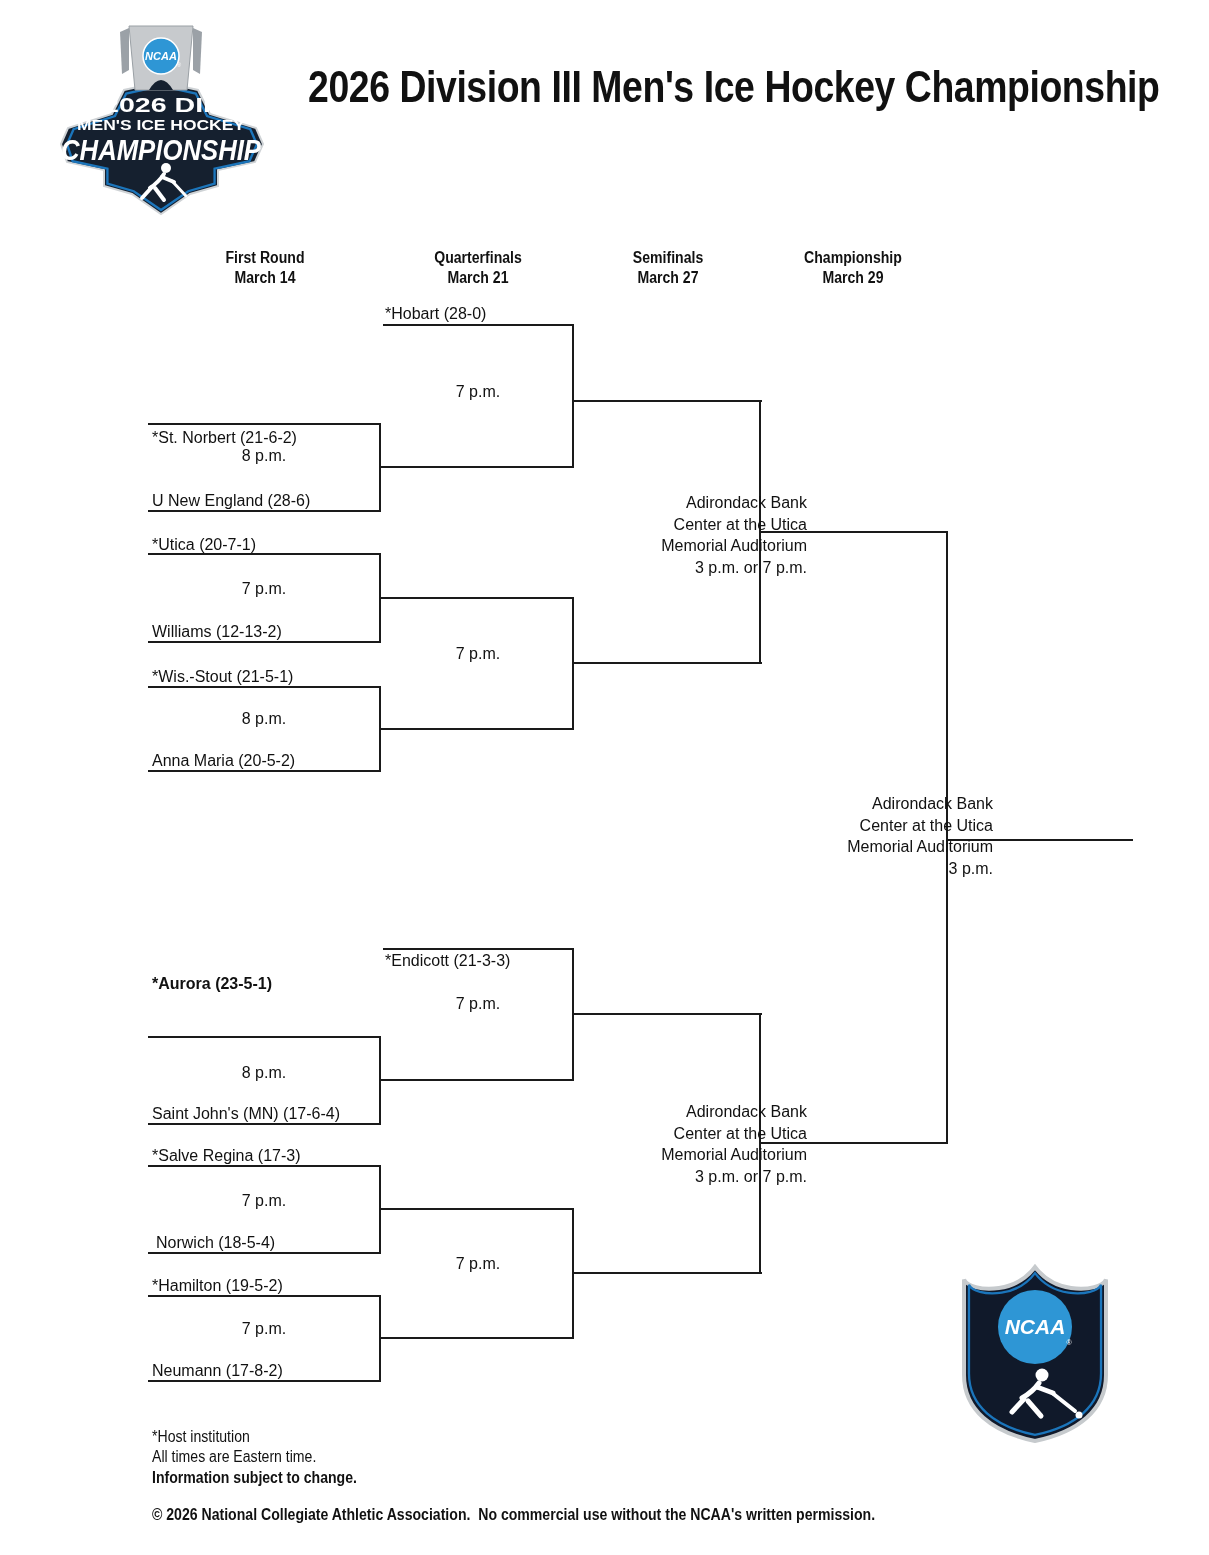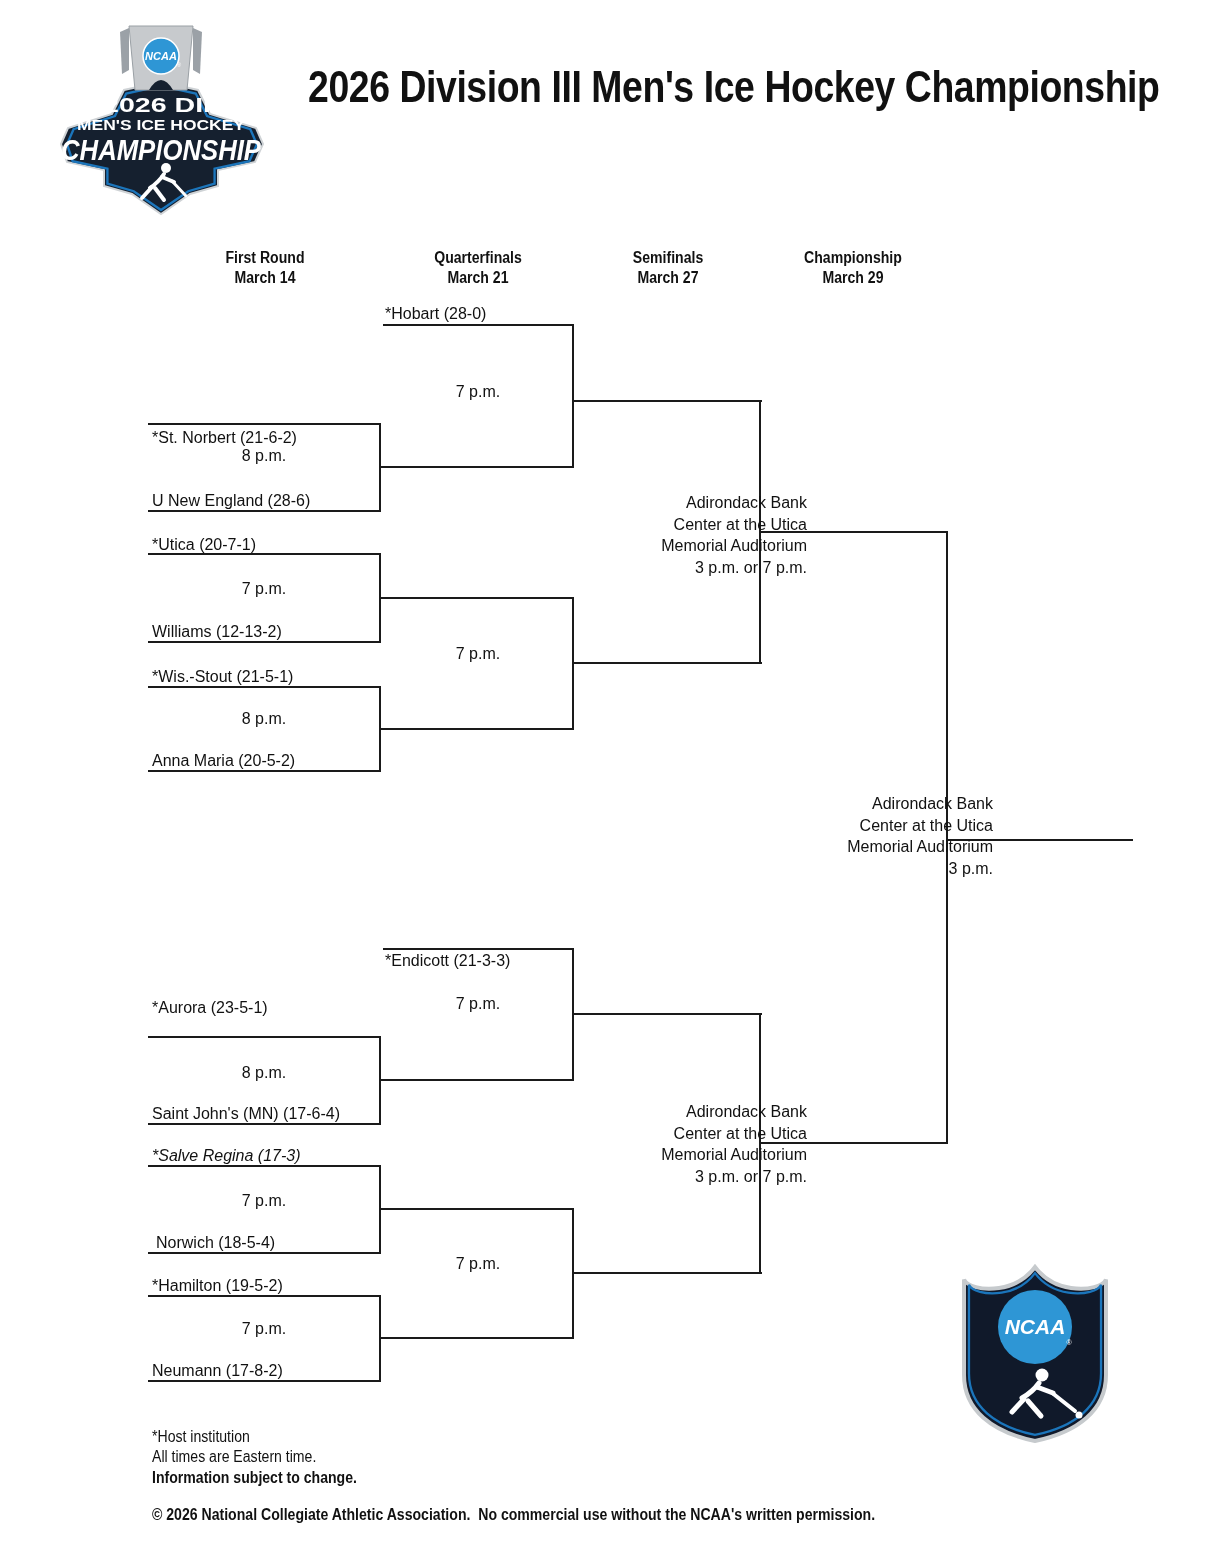--- a/index.html
+++ b/index.html
@@ -127,23 +127,23 @@
   <div class="hl" style="left:946px;top:839px;width:187px;"></div>
 
   <div class="team" style="left:385px;top:304px;">*Hobart (28-0)</div>
   <div class="team" style="left:152px;top:404px;margin-top:24px;">*St. Norbert (21-6-2)</div>
   <div class="team" style="left:152px;top:491px;">U New England (28-6)</div>
   <div class="team" style="left:152px;top:535px;">*Utica (20-7-1)</div>
   <div class="team" style="left:152px;top:622px;">Williams (12-13-2)</div>
   <div class="team" style="left:152px;top:667px;">*Wis.-Stout (21-5-1)</div>
   <div class="team" style="left:152px;top:751px;">Anna Maria (20-5-2)</div>
   <div class="team" style="left:385px;top:951px;">*Endicott (21-3-3)</div>
-  <div class="team" style="left:152px;top:998px;">*Aurora (23-5-1)</div>
+  <div class="team" style="left:152px;top:974px;font-weight:bold;">*Aurora (23-5-1)</div>
   <div class="team" style="left:152px;top:1104px;">Saint John's (MN) (17-6-4)</div>
-  <div class="team" style="left:152px;top:1146px;font-style:italic;">*Salve Regina (17-3)</div>
+  <div class="team" style="left:152px;top:1146px;">*Salve Regina (17-3)</div>
   <div class="team" style="left:156px;top:1233px;">Norwich (18-5-4)</div>
   <div class="team" style="left:152px;top:1276px;">*Hamilton (19-5-2)</div>
   <div class="team" style="left:152px;top:1361px;">Neumann (17-8-2)</div>
 
   <div class="gametime" style="left:148px;width:232px;top:447px;">8 p.m.</div>
   <div class="gametime" style="left:148px;width:232px;top:580px;">7 p.m.</div>
   <div class="gametime" style="left:148px;width:232px;top:710px;">8 p.m.</div>
   <div class="gametime" style="left:148px;width:232px;top:1064px;">8 p.m.</div>
   <div class="gametime" style="left:148px;width:232px;top:1192px;">7 p.m.</div>
   <div class="gametime" style="left:148px;width:232px;top:1320px;">7 p.m.</div>

